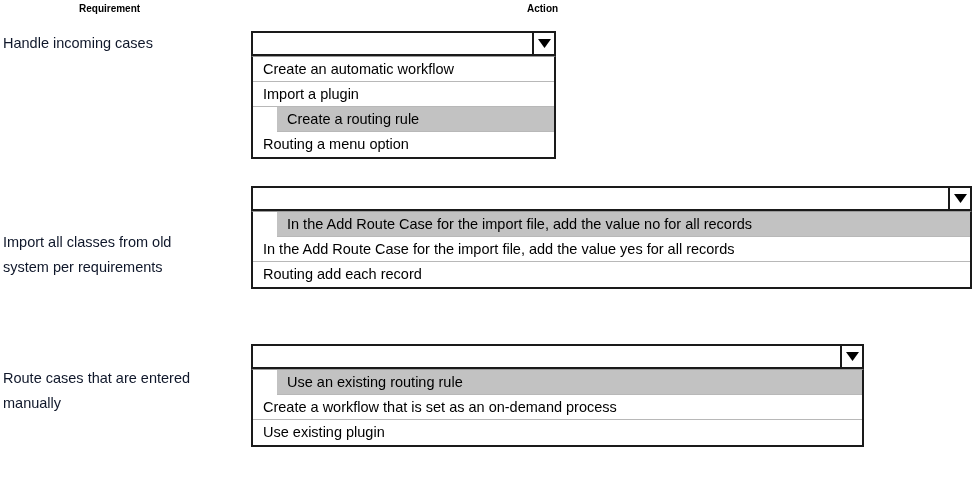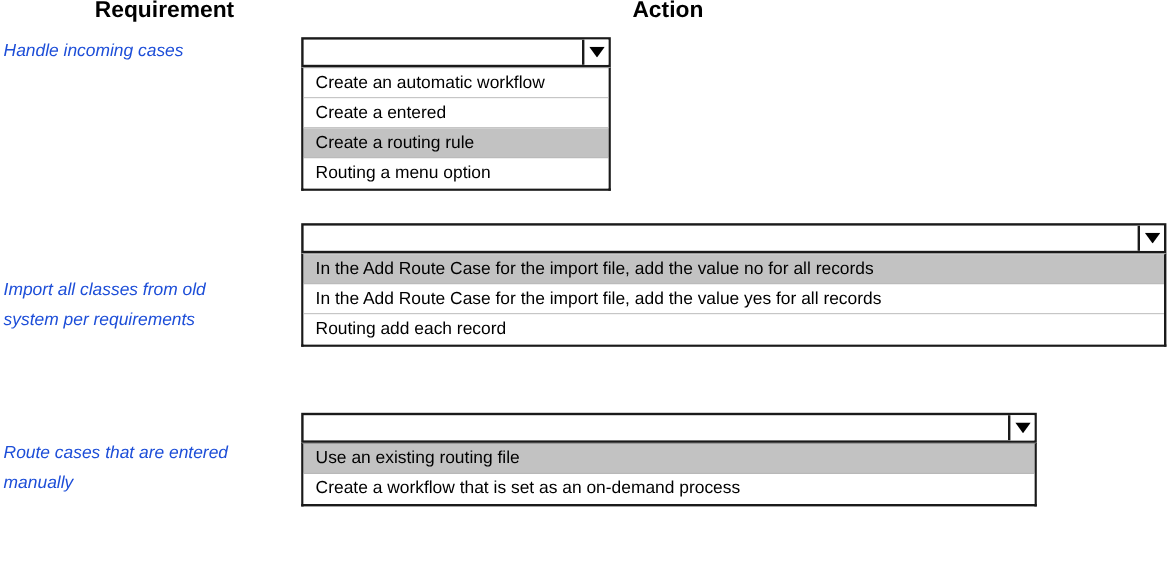--- a/index.html
+++ b/index.html
@@ -13,42 +13,41 @@
     position: relative;
     font-family: "Liberation Sans", sans-serif;
     color: #000000;
     overflow: hidden;
   }
 
   
   .col-header {
     position: absolute;
     font-weight: bold;
-    font-size: 19px;
+    font-size: 10px;
     line-height: 18px;
     white-space: nowrap;
   }
   #hdr-requirement { left: 79px;  top: 0px; }
   #hdr-action      { left: 527px; top: 0px; text-align: center; }
 
   
   .row {
     position: absolute;
     left: 0;
     width: 973px;
   }
 
   .req-label {
     position: absolute;
     left: 3px;
     font-size: 14.5px;
     line-height: 25px;
-    color: #1d4ed8;
+    color: #0f172a;
     white-space: pre-line;
-    font-style: italic;
   }
 
   
   .combo {
     position: absolute;
   }
 
   .combo-field {
     position: relative;
     height: 25px;
@@ -86,26 +85,26 @@
     line-height: 25px;
     padding-left: 10px;
     font-size: 14.5px;
     color: #000000;
     background: #ffffff;
     border-bottom: 1px solid #b8b8b8;
     white-space: nowrap;
     overflow: hidden;
   }
   .combo-option:last-child { border-bottom: none; }
-  .combo-option.selected { background: #c2c2c2; }
+  .combo-option.selected { background: #c2c2c2; margin-left: 24px; }
 
   
   #row-1 { top: 31px; }
   #row-1 .req-label { top: 0px; }
-  #row-1 .combo { left: 251px; width: 258px; }
+  #row-1 .combo { left: 251px; width: 305px; }
 
   
   #row-2 { top: 186px; }
   #row-2 .req-label { top: 0px; margin-top: 44px; }
   #row-2 .combo { left: 251px; width: 721px; }
 
   
   #row-3 { top: 344px; }
   #row-3 .req-label { top: 0px; margin-top: 22px; }
   #row-3 .combo { left: 251px; width: 613px; }
@@ -123,21 +122,21 @@
     <div class="combo-field">
       <span></span>
       <span class="combo-arrow-btn">
         <svg width="13" height="9" viewBox="0 0 13 9">
             <polygon points="0,0 13,0 6.5,9" fill="#000000"></polygon>
           </svg>
       </span>
     </div>
     <div class="combo-list">
       <div class="combo-option">Create an automatic workflow</div>
-      <div class="combo-option">Create a entered</div>
+      <div class="combo-option">Import a plugin</div>
       <div class="combo-option selected">Create a routing rule</div>
       <div class="combo-option">Routing a menu option</div>
     </div>
   </div>
 </div>
 
 <div class="row" id="row-2">
   <div class="req-label">Import all classes from old
 system per requirements</div>
 
@@ -165,17 +164,18 @@
   <div class="combo">
     <div class="combo-field">
       <span></span>
       <span class="combo-arrow-btn">
         <svg width="13" height="9" viewBox="0 0 13 9">
             <polygon points="0,0 13,0 6.5,9" fill="#000000"></polygon>
           </svg>
       </span>
     </div>
     <div class="combo-list">
-      <div class="combo-option selected">Use an existing routing file</div>
+      <div class="combo-option selected">Use an existing routing rule</div>
       <div class="combo-option">Create a workflow that is set as an on-demand process</div>
+      <div class="combo-option">Use existing plugin</div>
     </div>
   </div>
 </div>
 
 </body></html>

